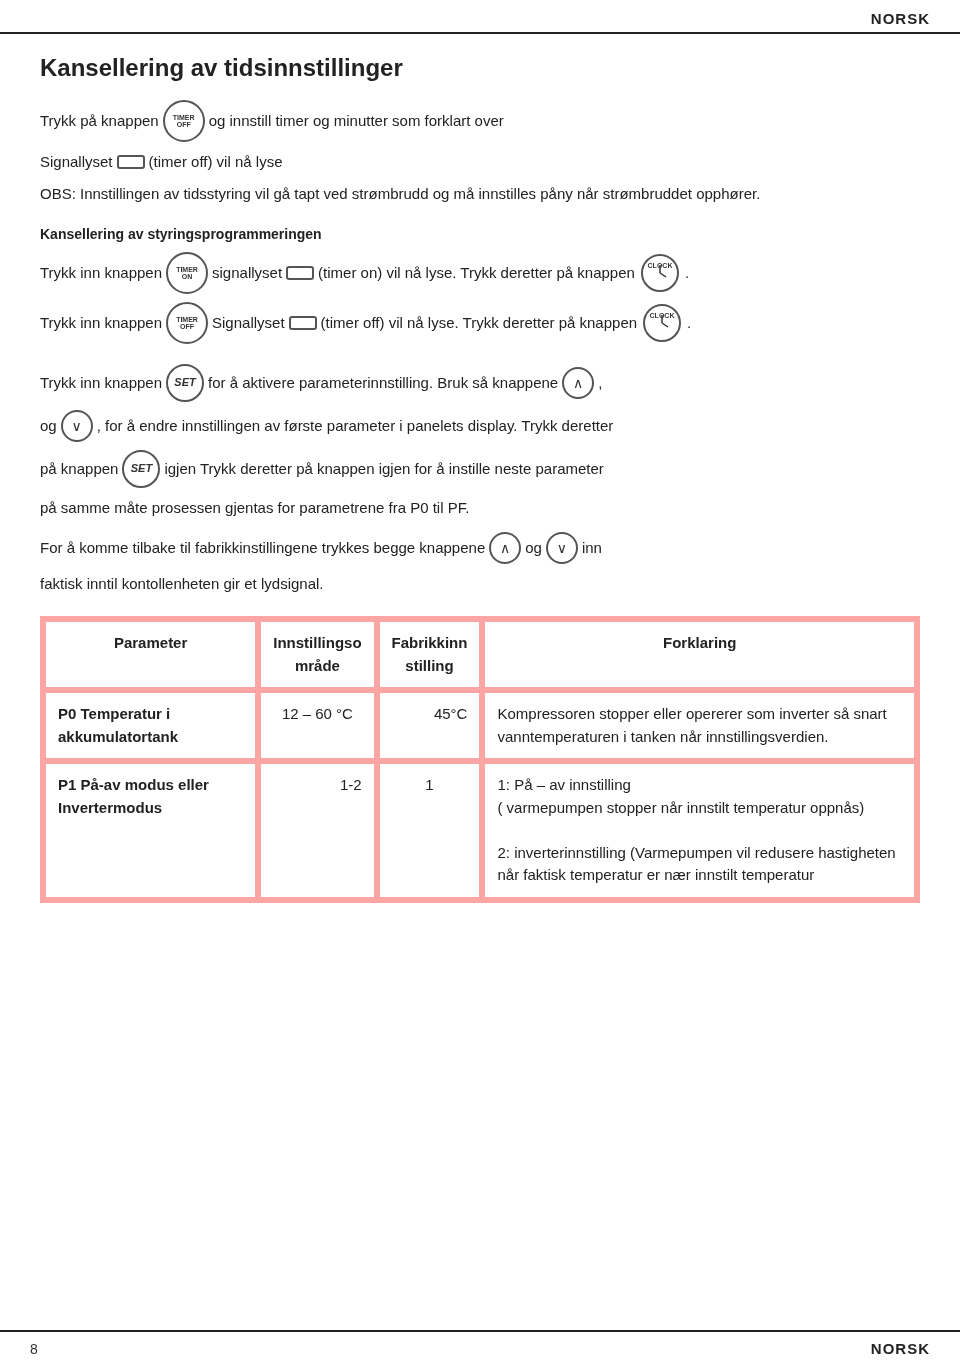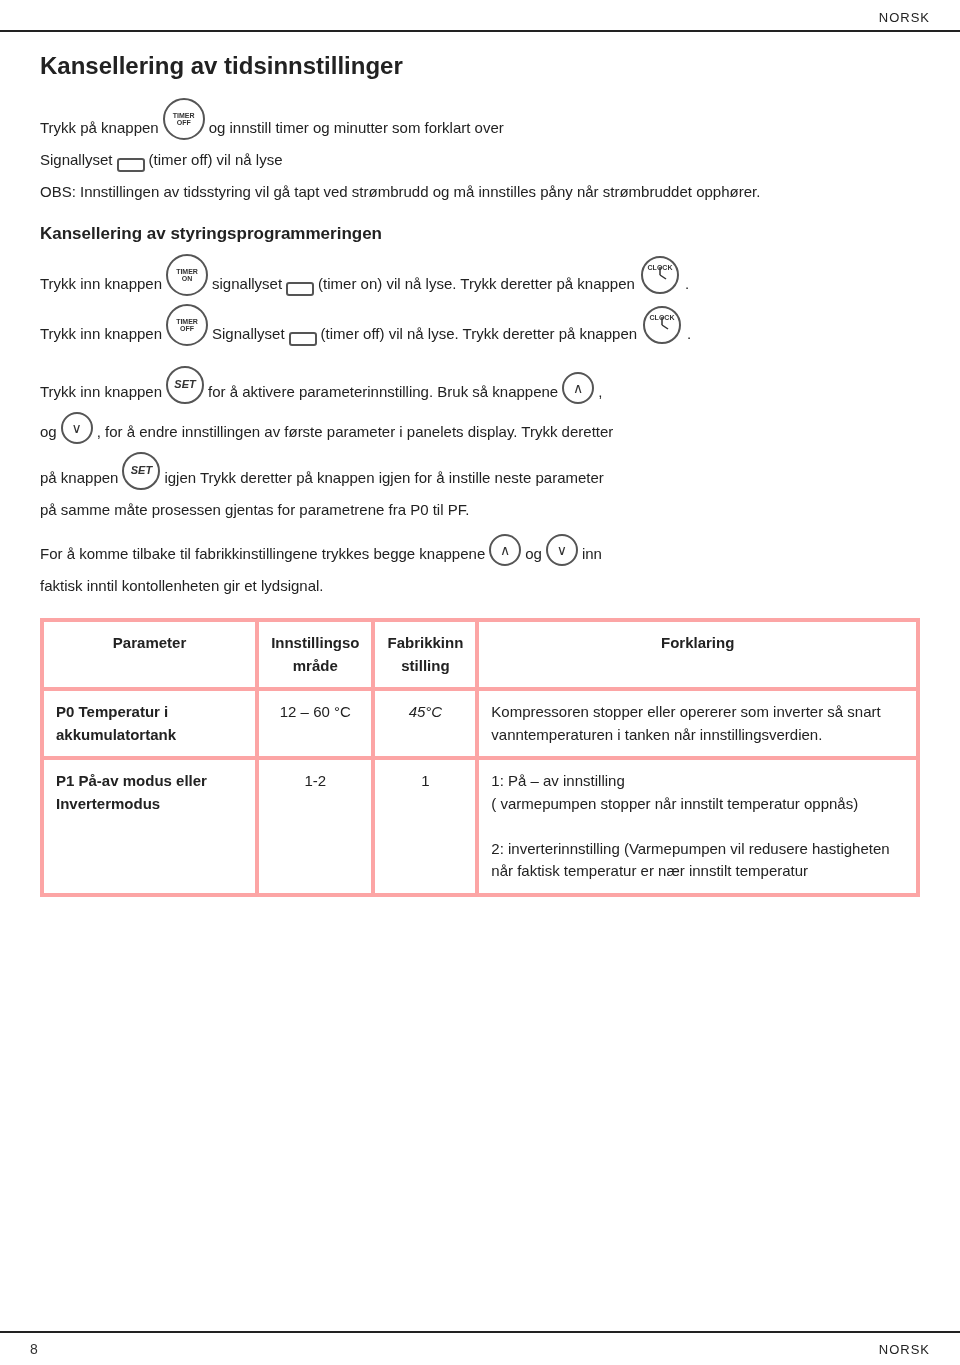--- a/index.html
+++ b/index.html
@@ -37,21 +37,21 @@
       padding: 20px 40px 60px 40px;
     }
 
     h2 {
       font-size: 24px;
       font-weight: bold;
       margin-bottom: 18px;
     }
 
     h3 {
-      font-size: 17px;
+      font-size: 14px;
       font-weight: bold;
       margin-bottom: 10px;
     }
 
     p {
       margin-bottom: 12px;
       line-height: 1.6;
     }
 
     .section {
@@ -141,51 +141,51 @@
     }
 
     
     .params-table {
       width: 100%;
       border-collapse: collapse;
       margin-top: 15px;
     }
 
     .params-table th, .params-table td {
-      border: 4px solid #fca5a5;
+      border: 6px solid #fca5a5;
       padding: 10px 12px;
       vertical-align: top;
       line-height: 1.5;
     }
 
     .params-table th {
       text-align: center;
       font-weight: bold;
       background: #fff;
     }
 
     .params-table td:first-child {
       font-weight: bold;
     }
 
     .norsk-label {
-      font-size: 13px;
-      font-weight: normal;
+      font-size: 15px;
+      font-weight: bold;
       letter-spacing: 1px;
       color: #222;
     }
 
     .page-number {
       font-size: 14px;
       color: #333;
     }
 
     .inline-row {
       display: flex;
-      align-items: flex-end;
+      align-items: center;
       flex-wrap: wrap;
       gap: 4px;
       margin-bottom: 8px;
       line-height: 1.8;
     }
 
     .inline-row span {
       line-height: 1.6;
     }
 
@@ -306,26 +306,26 @@
         <th>Parameter</th>
         <th>Innstillingso<br>mråde</th>
         <th>Fabrikkinn<br>stilling</th>
         <th>Forklaring</th>
       </tr>
     </thead>
     <tbody>
       <tr>
         <td><strong>P0</strong>  Temperatur  i akkumulatortank</td>
         <td style="text-align:center;">12 – 60 °C</td>
-        <td style="text-align:center;font-style:italic;">45°C</td>
+        <td style="text-align:right;">45°C</td>
         <td>Kompressoren stopper eller opererer som inverter så snart vanntemperaturen i tanken når innstillingsverdien.</td>
       </tr>
       <tr>
         <td><strong>P1</strong>  På-av modus eller Invertermodus</td>
-        <td style="text-align:center;">1-2</td>
+        <td style="text-align:right;">1-2</td>
         <td style="text-align:center;">1</td>
         <td>
           1: På – av  innstilling<br>
           ( varmepumpen stopper når innstilt temperatur oppnås)<br><br>
           2: inverterinnstilling  (Varmepumpen vil redusere hastigheten når faktisk temperatur er nær innstilt temperatur
         </td>
       </tr>
     </tbody>
   </table>
 

